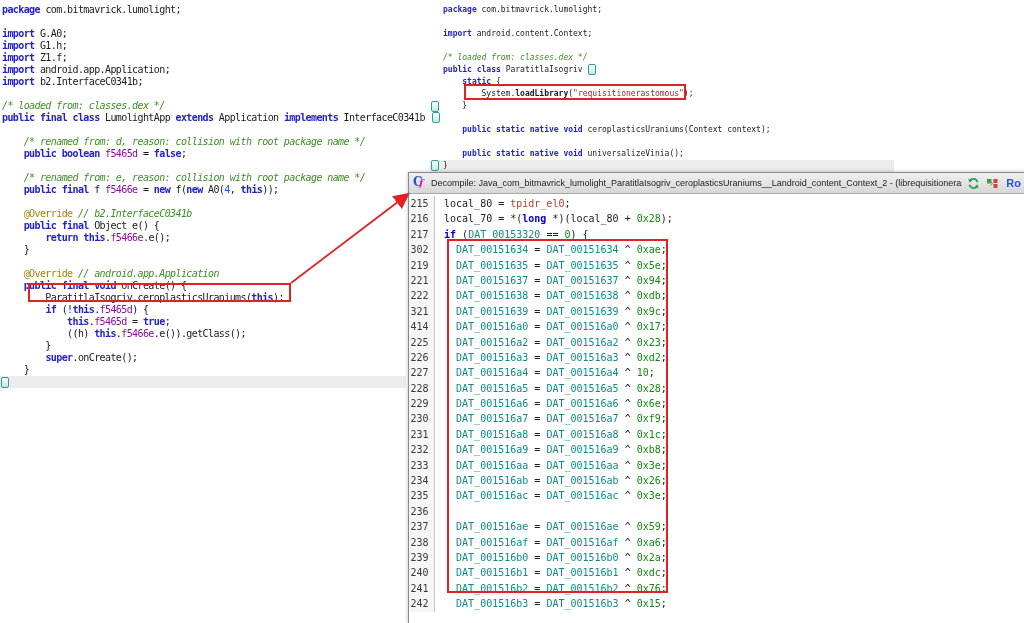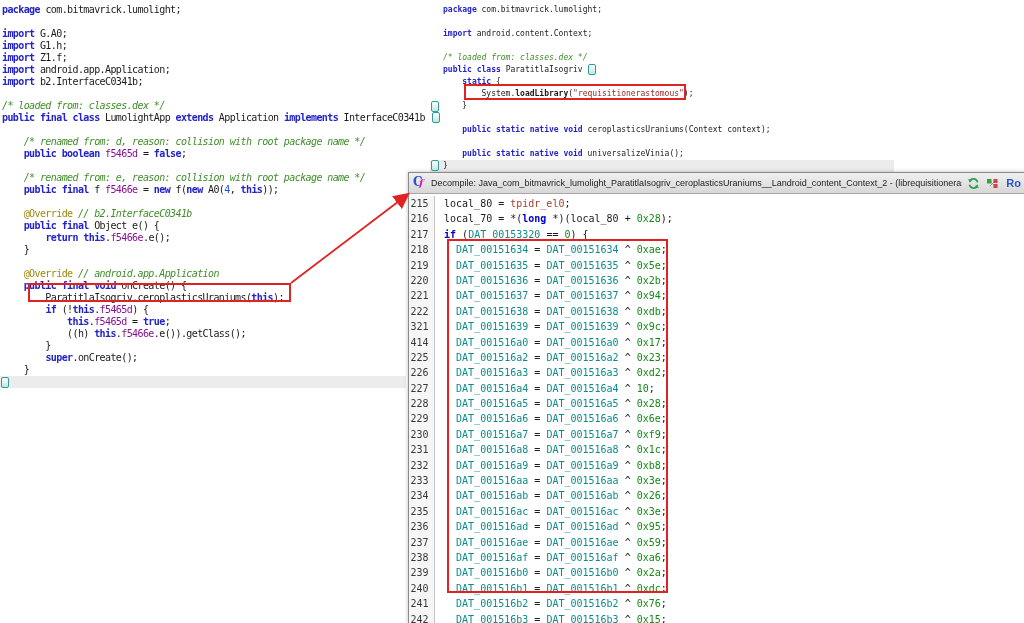--- a/index.html
+++ b/index.html
@@ -113,32 +113,28 @@
       </div>
       <div class="grow">
         <span class="g-ln">216</span>
         <span class="g-code"><span class="p"> local_70 = *(</span><span class="k">long</span><span class="p"> *)(local_80 + </span><span class="n">0x28</span><span class="p">);</span></span>
       </div>
       <div class="grow">
         <span class="g-ln">217</span>
         <span class="g-code"><span class="p"> </span><span class="k">if</span><span class="p"> (</span><span class="g">DAT_00153320</span><span class="p"> == </span><span class="n">0</span><span class="p">) {</span></span>
       </div>
       <div class="grow">
-        <span class="g-ln">218</span>
+        <span class="g-ln">302</span>
         <span class="g-code"><span class="p">   </span><span class="g">DAT_00151634</span><span class="p"> = </span><span class="g">DAT_00151634</span><span class="p"> ^ </span><span class="n">0xae</span><span class="p">;</span></span>
       </div>
       <div class="grow">
         <span class="g-ln">219</span>
         <span class="g-code"><span class="p">   </span><span class="g">DAT_00151635</span><span class="p"> = </span><span class="g">DAT_00151635</span><span class="p"> ^ </span><span class="n">0x5e</span><span class="p">;</span></span>
       </div>
       <div class="grow">
-        <span class="g-ln">220</span>
-        <span class="g-code"><span class="p">   </span><span class="g">DAT_00151636</span><span class="p"> = </span><span class="g">DAT_00151636</span><span class="p"> ^ </span><span class="n">0x2b</span><span class="p">;</span></span>
-      </div>
-      <div class="grow">
         <span class="g-ln">221</span>
         <span class="g-code"><span class="p">   </span><span class="g">DAT_00151637</span><span class="p"> = </span><span class="g">DAT_00151637</span><span class="p"> ^ </span><span class="n">0x94</span><span class="p">;</span></span>
       </div>
       <div class="grow">
         <span class="g-ln">222</span>
         <span class="g-code"><span class="p">   </span><span class="g">DAT_00151638</span><span class="p"> = </span><span class="g">DAT_00151638</span><span class="p"> ^ </span><span class="n">0xdb</span><span class="p">;</span></span>
       </div>
       <div class="grow">
         <span class="g-ln">321</span>
         <span class="g-code"><span class="p">   </span><span class="g">DAT_00151639</span><span class="p"> = </span><span class="g">DAT_00151639</span><span class="p"> ^ </span><span class="n">0x9c</span><span class="p">;</span></span>
@@ -186,21 +182,20 @@
       <div class="grow">
         <span class="g-ln">234</span>
         <span class="g-code"><span class="p">   </span><span class="g">DAT_001516ab</span><span class="p"> = </span><span class="g">DAT_001516ab</span><span class="p"> ^ </span><span class="n">0x26</span><span class="p">;</span></span>
       </div>
       <div class="grow">
         <span class="g-ln">235</span>
         <span class="g-code"><span class="p">   </span><span class="g">DAT_001516ac</span><span class="p"> = </span><span class="g">DAT_001516ac</span><span class="p"> ^ </span><span class="n">0x3e</span><span class="p">;</span></span>
       </div>
       <div class="grow">
         <span class="g-ln">236</span>
-        <span class="g-code"><span class="p">   </span><span class="g">DAT_001516ad</span><span class="p"> = </span><span class="g">DAT_001516ad</span><span class="p"> ^ </span><span class="n">0x95</span><span class="p">;</span></span>
       </div>
       <div class="grow">
         <span class="g-ln">237</span>
         <span class="g-code"><span class="p">   </span><span class="g">DAT_001516ae</span><span class="p"> = </span><span class="g">DAT_001516ae</span><span class="p"> ^ </span><span class="n">0x59</span><span class="p">;</span></span>
       </div>
       <div class="grow">
         <span class="g-ln">238</span>
         <span class="g-code"><span class="p">   </span><span class="g">DAT_001516af</span><span class="p"> = </span><span class="g">DAT_001516af</span><span class="p"> ^ </span><span class="n">0xa6</span><span class="p">;</span></span>
       </div>
       <div class="grow">

